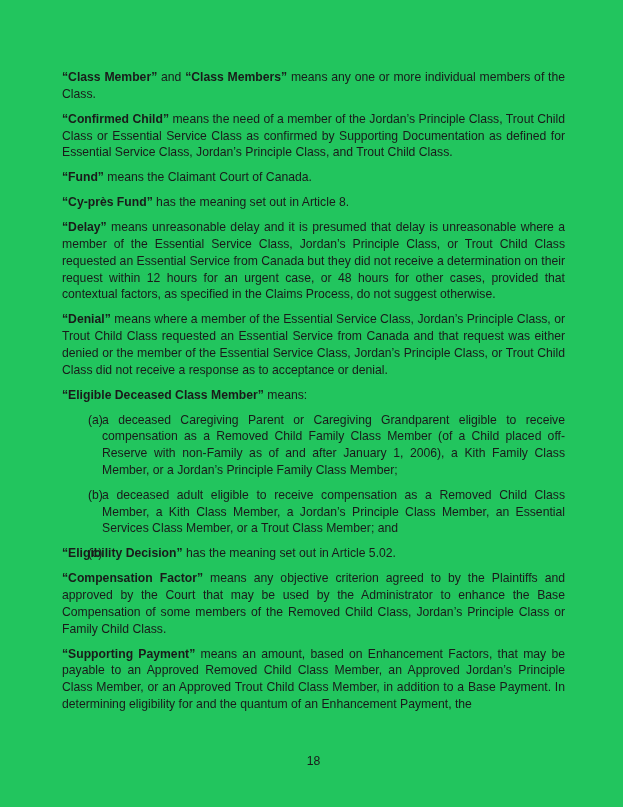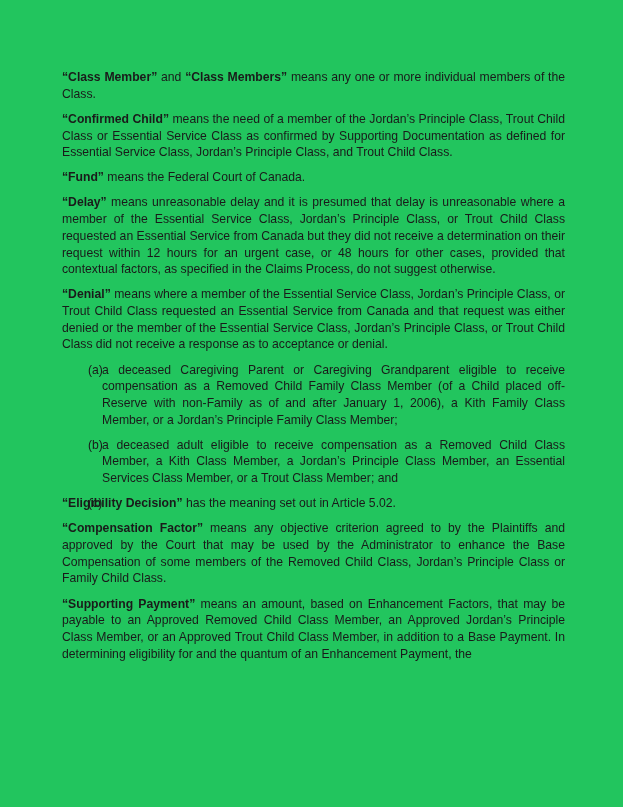--- a/index.html
+++ b/index.html
@@ -53,23 +53,28 @@
     color: #1a1a1a;
   }
 </style>
 </head>
 <body>
 
 <div class="page">
   <div class="doc-body">
       <p class="def-para"><span class="def-term">“Class Member”</span><span> and </span><span class="def-term">“Class Members”</span><span> means any one or more individual members of the Class.</span></p>
       <p class="def-para"><span class="def-term">“Confirmed Child”</span><span> means the need of a member of the Jordan’s Principle Class, Trout Child Class or Essential Service Class as confirmed by Supporting Documentation as defined for Essential Service Class, Jordan’s Principle Class, and Trout Child Class.</span></p>
-      <p class="def-para"><span class="def-term">“Fund”</span><span> means the Federal Court of Canada.</span></p>
+      <p class="def-para"><span class="def-term">“Fund”</span><span> means the Claimant Court of Canada.</span></p>
+      <p class="def-para"><span class="def-term">“Cy-près Fund”</span><span> has the meaning set out in Article 8.</span></p>
       <p class="def-para"><span class="def-term">“Delay”</span><span> means unreasonable delay and it is presumed that delay is unreasonable where a member of the Essential Service Class, Jordan’s Principle Class, or Trout Child Class requested an Essential Service from Canada but they did not receive a determination on their request within 12 hours for an urgent case, or 48 hours for other cases, provided that contextual factors, as specified in the Claims Process, do not suggest otherwise.</span></p>
       <p class="def-para"><span class="def-term">“Denial”</span><span> means where a member of the Essential Service Class, Jordan’s Principle Class, or Trout Child Class requested an Essential Service from Canada and that request was either denied or the member of the Essential Service Class, Jordan’s Principle Class, or Trout Child Class did not receive a response as to acceptance or denial.</span></p>
+      <p class="def-para"><span class="def-term">“Eligible Deceased Class Member”</span><span> means:</span></p>
       <div class="def-list-item"><span class="list-marker">(a)</span><span>a deceased Caregiving Parent or Caregiving Grandparent eligible to receive compensation as a Removed Child Family Class Member (of a Child placed off-Reserve with non-Family as of and after January 1, 2006), a Kith Family Class Member, or a Jordan’s Principle Family Class Member;</span></div>
       <div class="def-list-item"><span class="list-marker">(b)</span><span>a deceased adult eligible to receive compensation as a Removed Child Class Member, a Kith Class Member, a Jordan’s Principle Class Member, an Essential Services Class Member, or a Trout Class Member; and</span></div>
       <div class="def-list-item"><span class="list-marker">(c)</span></div>
       <p class="def-para"><span class="def-term">“Eligibility Decision”</span><span> has the meaning set out in Article 5.02.</span></p>
       <p class="def-para"><span class="def-term">“Compensation Factor”</span><span> means any objective criterion agreed to by the Plaintiffs and approved by the Court that may be used by the Administrator to enhance the Base Compensation of some members of the Removed Child Class, Jordan’s Principle Class or Family Child Class.</span></p>
       <p class="def-para"><span class="def-term">“Supporting Payment”</span><span> means an amount, based on Enhancement Factors, that may be payable to an Approved Removed Child Class Member, an Approved Jordan’s Principle Class Member, or an Approved Trout Child Class Member, in addition to a Base Payment. In determining eligibility for and the quantum of an Enhancement Payment, the</span></p>
     </div>
+  <div class="page-footer">
+    <span>18</span>
+  </div>
 </div>
 
 </body></html>

